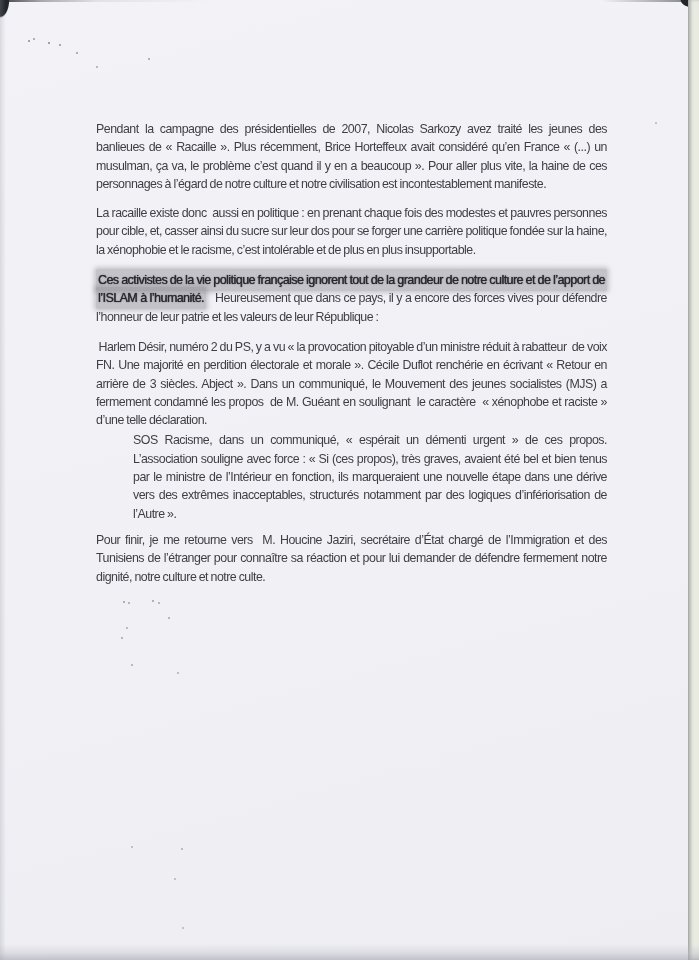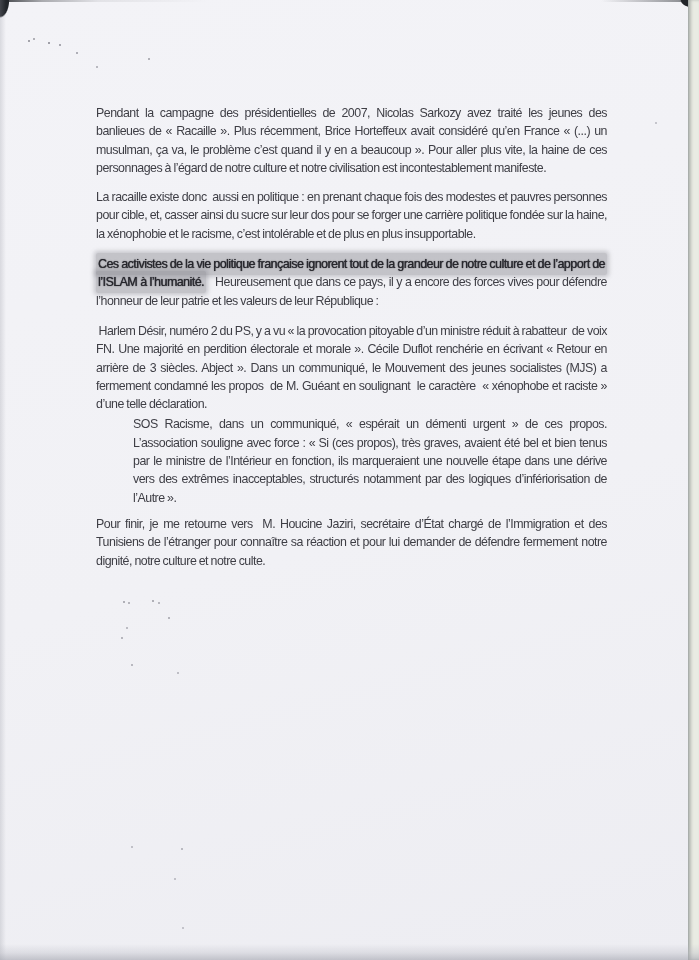--- a/index.html
+++ b/index.html
@@ -55,21 +55,21 @@
       28px 40px 0 0 #8a8a92, 33px 38px 0 0 #9a9aa2, 48px 42px 0 0 #85858e,
       59px 44px 0 0 #90909a, 76px 52px 0 0 #9898a2, 96px 66px 0 0 #a6a6ae,
       123px 601px 0 0 #9a9aa2, 128px 602px 0 0 #a2a2aa, 152px 600px 0 0 #9a9aa2,
       158px 602px 0 0 #a6a6ae, 168px 617px 0 0 #a0a0a8, 126px 627px 0 0 #aaaab2,
       121px 637px 0 0 #a2a2aa, 131px 664px 0 0 #a6a6ae, 177px 672px 0 0 #aeaeb6,
       131px 846px 0 0 #b0b0b8, 181px 848px 0 0 #a8a8b0, 174px 878px 0 0 #b2b2ba,
       182px 927px 0 0 #b4b4bc, 655px 122px 0 0 #b6b6be, 148px 58px 0 0 #9c9ca4;
   }
   
   .doc{
-    position:absolute;left:96px;top:104px;width:511px;
+    position:absolute;left:96px;top:120px;width:511px;
     color:var(--text);
     font-size:12.4px;line-height:18.3px;
     letter-spacing:-0.5px;word-spacing:-0.5px;
     text-align:justify;
   }
   .doc p{margin:0 0 12px 0;}
   .doc p:nth-of-type(1){margin-bottom:11px;}
   .doc p:nth-of-type(2){}
   .doc p:nth-of-type(3){margin-bottom:12px;}
   .doc p:nth-of-type(4){margin-bottom:2px;}

